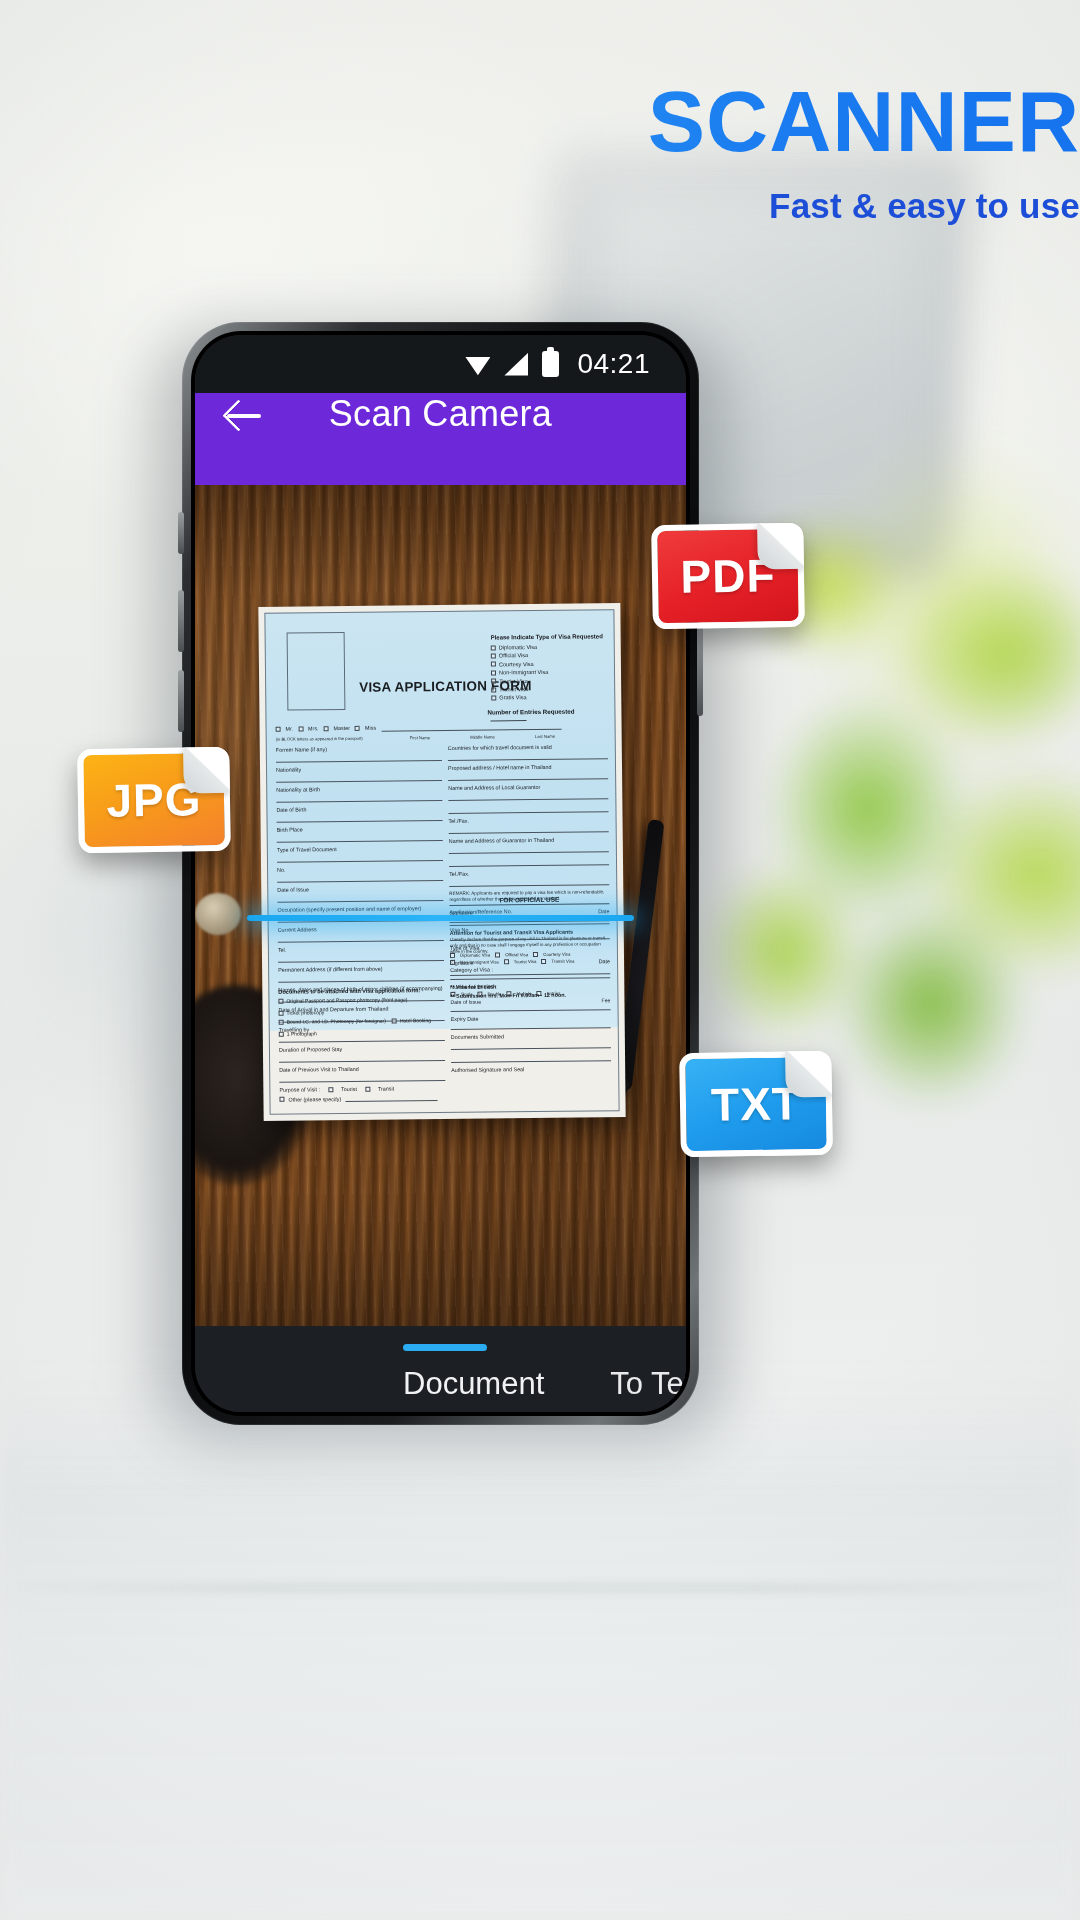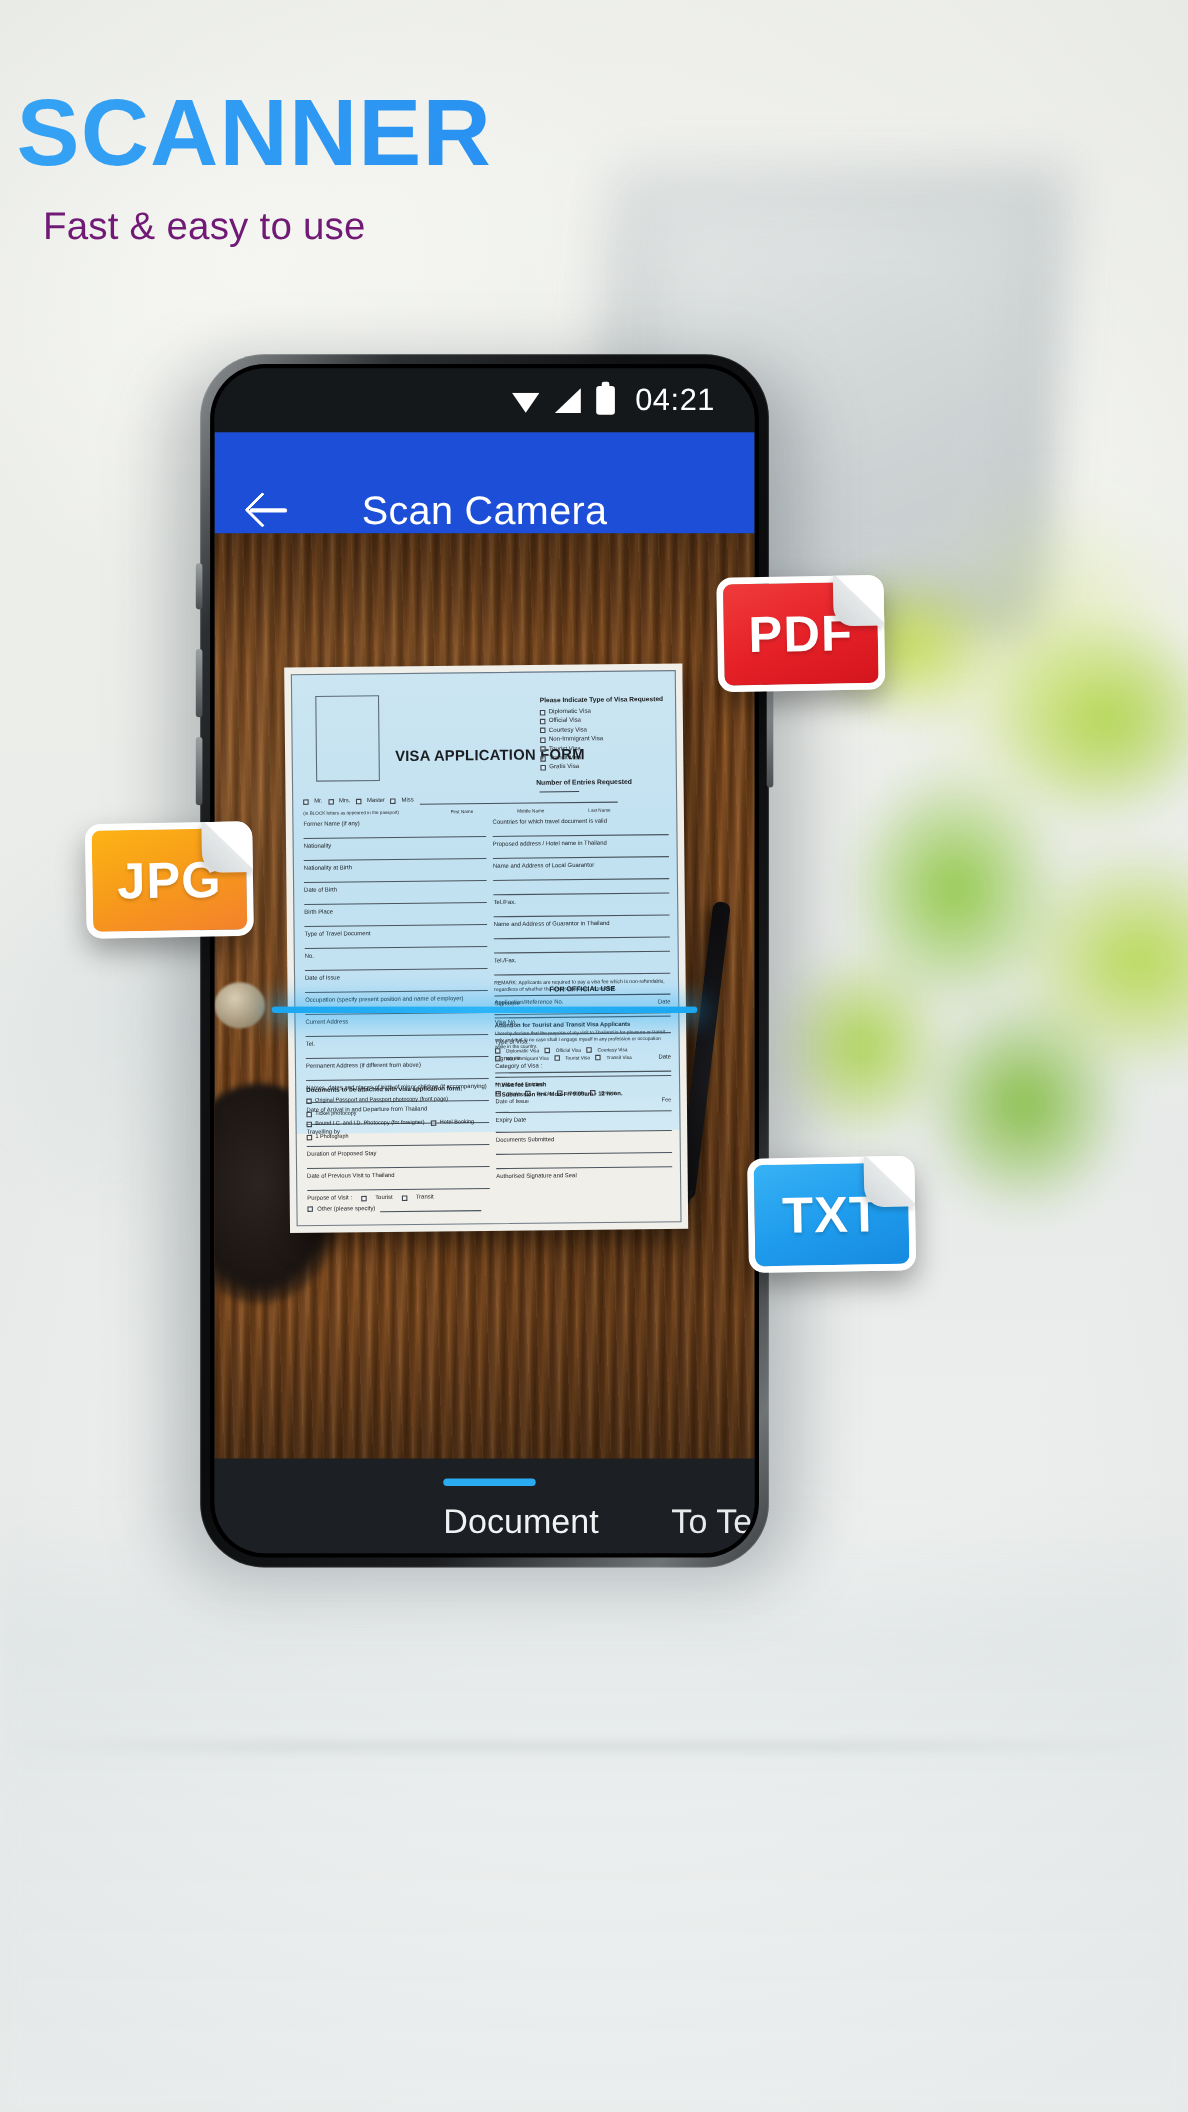--- a/index.html
+++ b/index.html
@@ -66,30 +66,30 @@
     position:absolute; left:-60px; top:720px; width:330px; height:420px;
     background:radial-gradient(ellipse 180px 220px at 50% 50%, #dfe4e4 0%, rgba(223,228,228,0) 75%);
     filter:blur(20px);
   }
   .bg-vignette {
     position:absolute; inset:0;
     background:radial-gradient(ellipse 1000px 1200px at 50% 42%, rgba(0,0,0,0) 55%, rgba(120,130,130,.10) 100%);
   }
 
   
-  .headings { position:absolute; left:15px; right:0; top:78px; text-align:left; z-index:5; }
+  .headings { position:absolute; left:0; right:0; top:78px; text-align:right; z-index:5; }
   .title {
     font-size:86px; font-weight:700; letter-spacing:1px; line-height:1;
     background:linear-gradient(100deg, #35a3f4 0%, #2a93f2 38%, #1a7cf0 72%, #1573ee 100%);
     -webkit-background-clip:text; background-clip:text;
     -webkit-text-fill-color:transparent; color:transparent;
     font-family:"Liberation Sans", sans-serif;
   }
   .subtitle {
-    margin-top:22px; font-size:35px; font-weight:400; color:#701a75; letter-spacing:.2px;padding-left:24px;
+    margin-top:22px; font-size:35px; font-weight:700; color:#1d4ed8; letter-spacing:.2px;padding-left:24px;
   }
 
   
   .phone {
     position:absolute; left:182px; top:322px; width:517px; height:1103px; z-index:10;
   }
   .phone-shadow {
     position:absolute; left:-26px; top:8px; width:570px; height:1110px;
     border-radius:66px;
     background:rgba(60,70,80,.30);
@@ -142,21 +142,21 @@
     width:17px; height:26px; background:#fff; border-radius:3px; position:relative;
   }
   .si-batt::before {
     content:""; position:absolute; left:5px; top:-4px; width:7px; height:4px;
     background:#fff; border-radius:2px 2px 0 0;
   }
   .clock { color:#fff; font-size:28px; font-weight:400; letter-spacing:.5px; margin-left:4px; }
 
   
   .appbar {
-    height:92px; background:#1d4ed8; display:flex; align-items:flex-end;
+    height:92px; background:#6d28d9; display:flex; align-items:flex-start;
     padding:0 28px; position:relative; flex:0 0 auto;
   }
   .back-arrow {
     width:44px; height:44px; position:relative; cursor:pointer;
   }
   .back-arrow::before {
     content:""; position:absolute; left:4px; top:21px; width:34px; height:3.5px; background:#fff; border-radius:2px;
   }
   .back-arrow::after {
     content:""; position:absolute; left:4px; top:11px; width:20px; height:20px;

